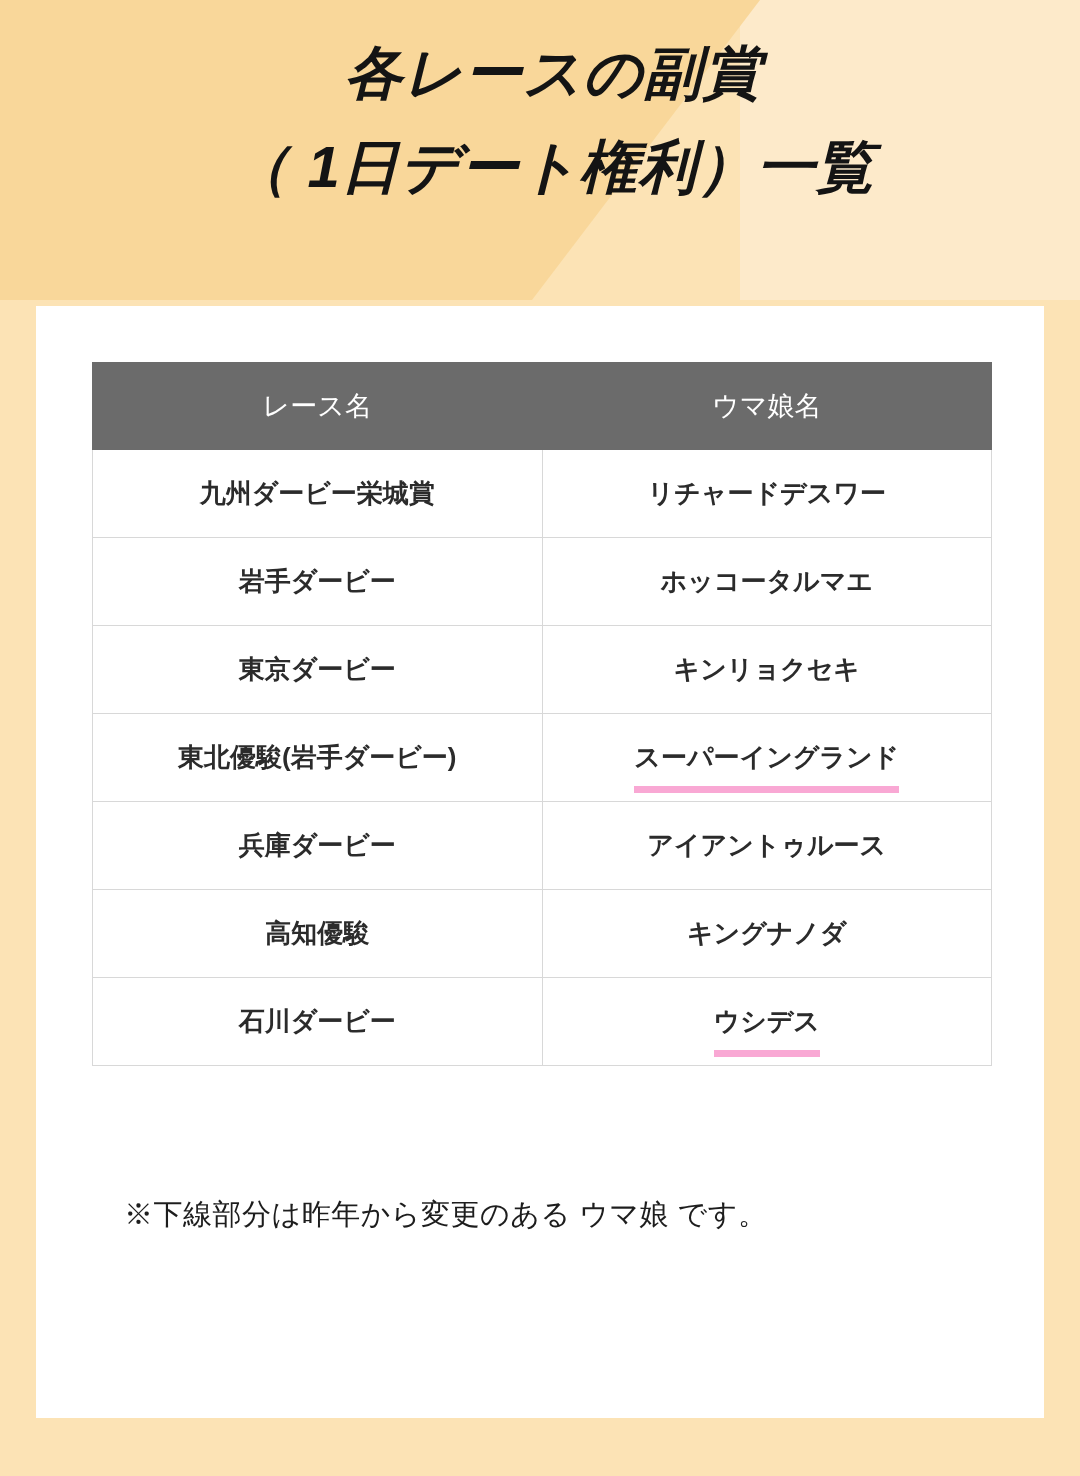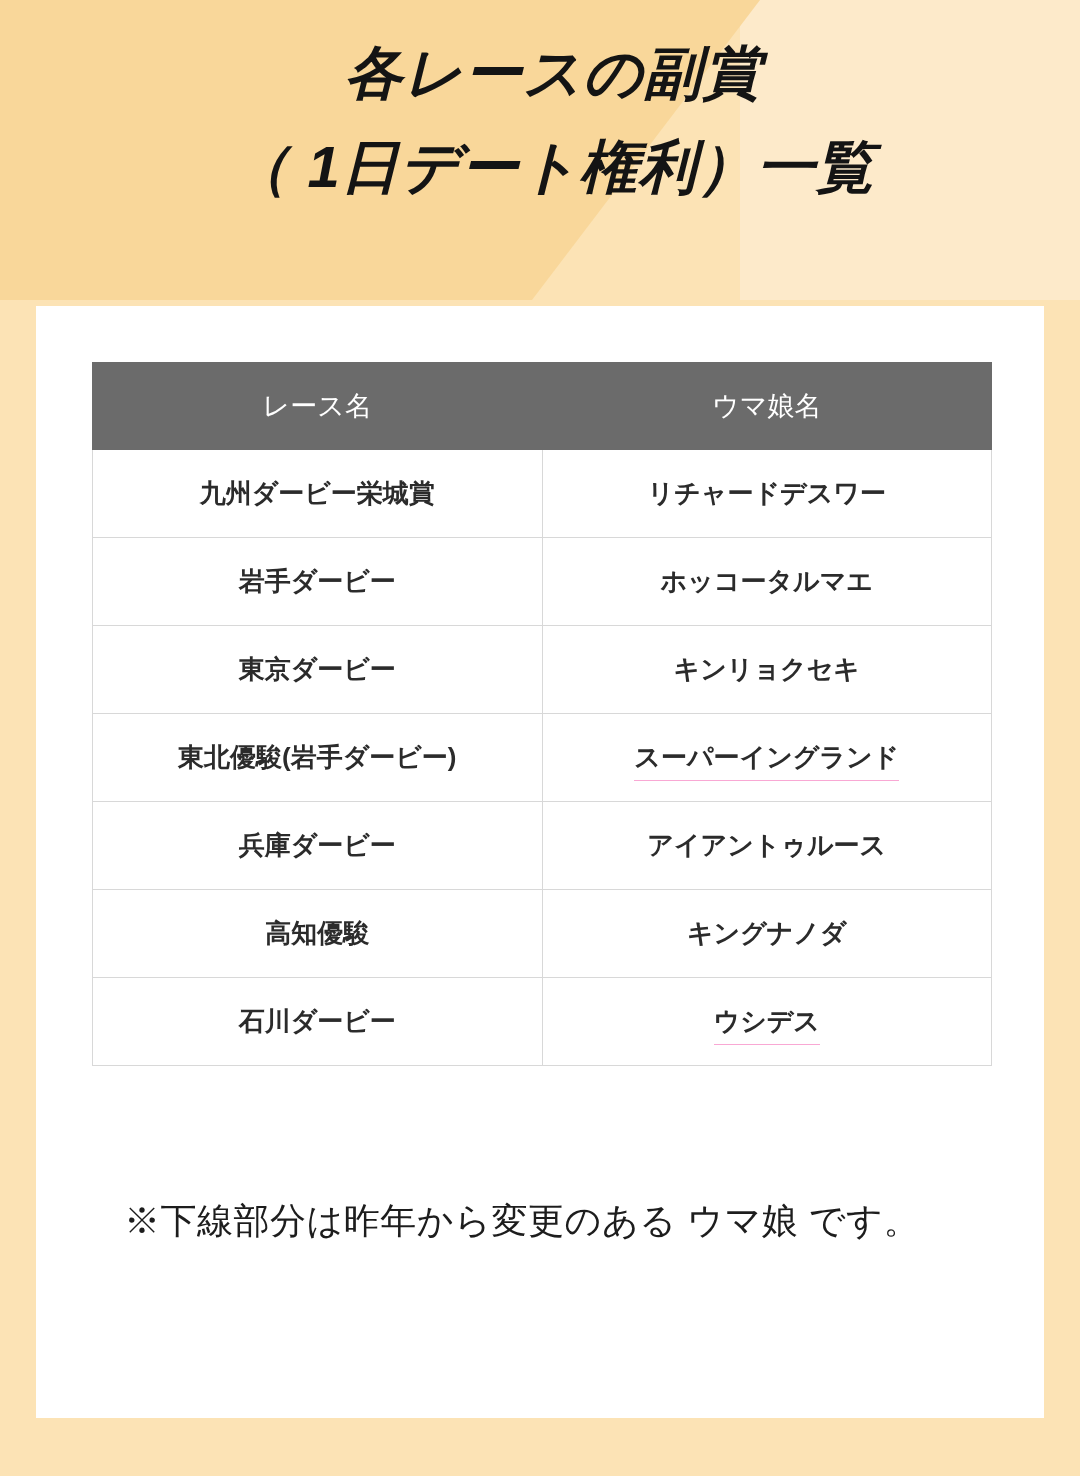--- a/index.html
+++ b/index.html
@@ -96,32 +96,32 @@
     border-left: 1px solid #701a75;
   }
   table.prize-table td {
     height: 85px;
     font-weight: bold;
   }
   td.cell-name {
     width: 450px;
   }
   .underlined {
-    border-bottom: 1px solid #f9a8d4;
-    padding-bottom: 8px;
+    border-bottom: 7px solid #f9a8d4;
+    padding-bottom: 14px;
   }
 
   .notes {
     position: absolute;
     left: 88px;
     top: 880px;
     width: 850px;
   }
   .note-line {
-    font-size: 36px;
+    font-size: 29px;
     color: #1d1d1d;
     line-height: 1.95;
     letter-spacing: 0.5px;
     white-space: nowrap;
   }
 </style>
 </head>
 <body>
 
 <div class="bg-base"></div>

